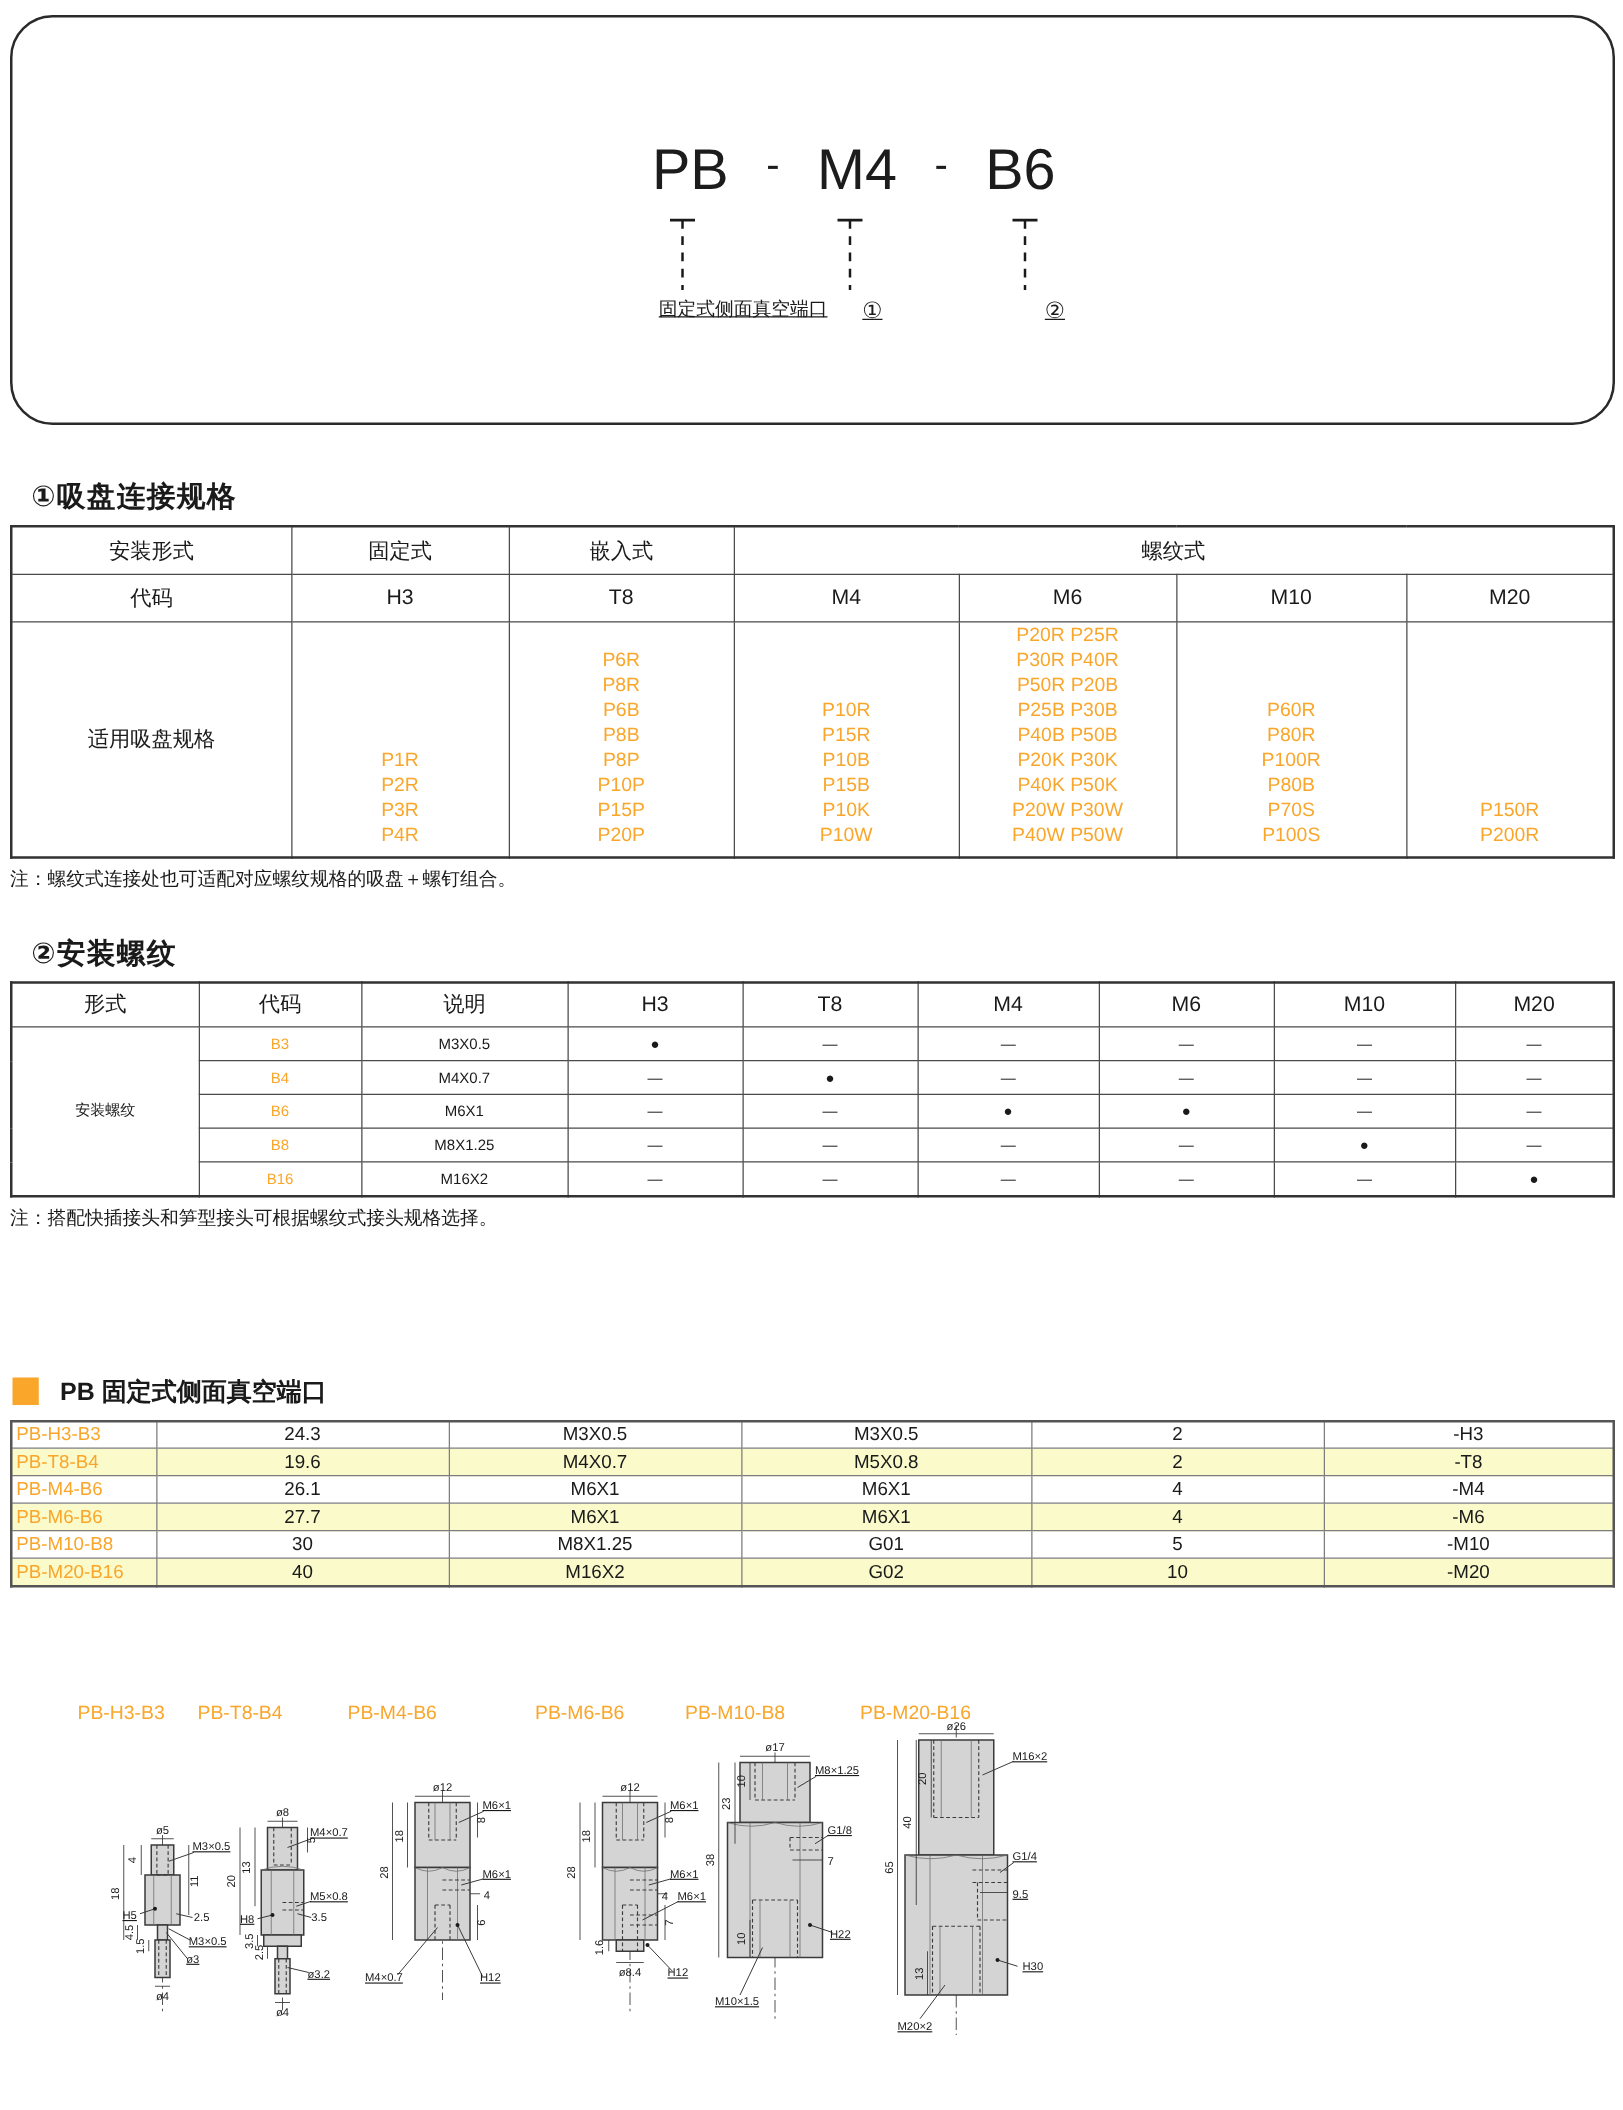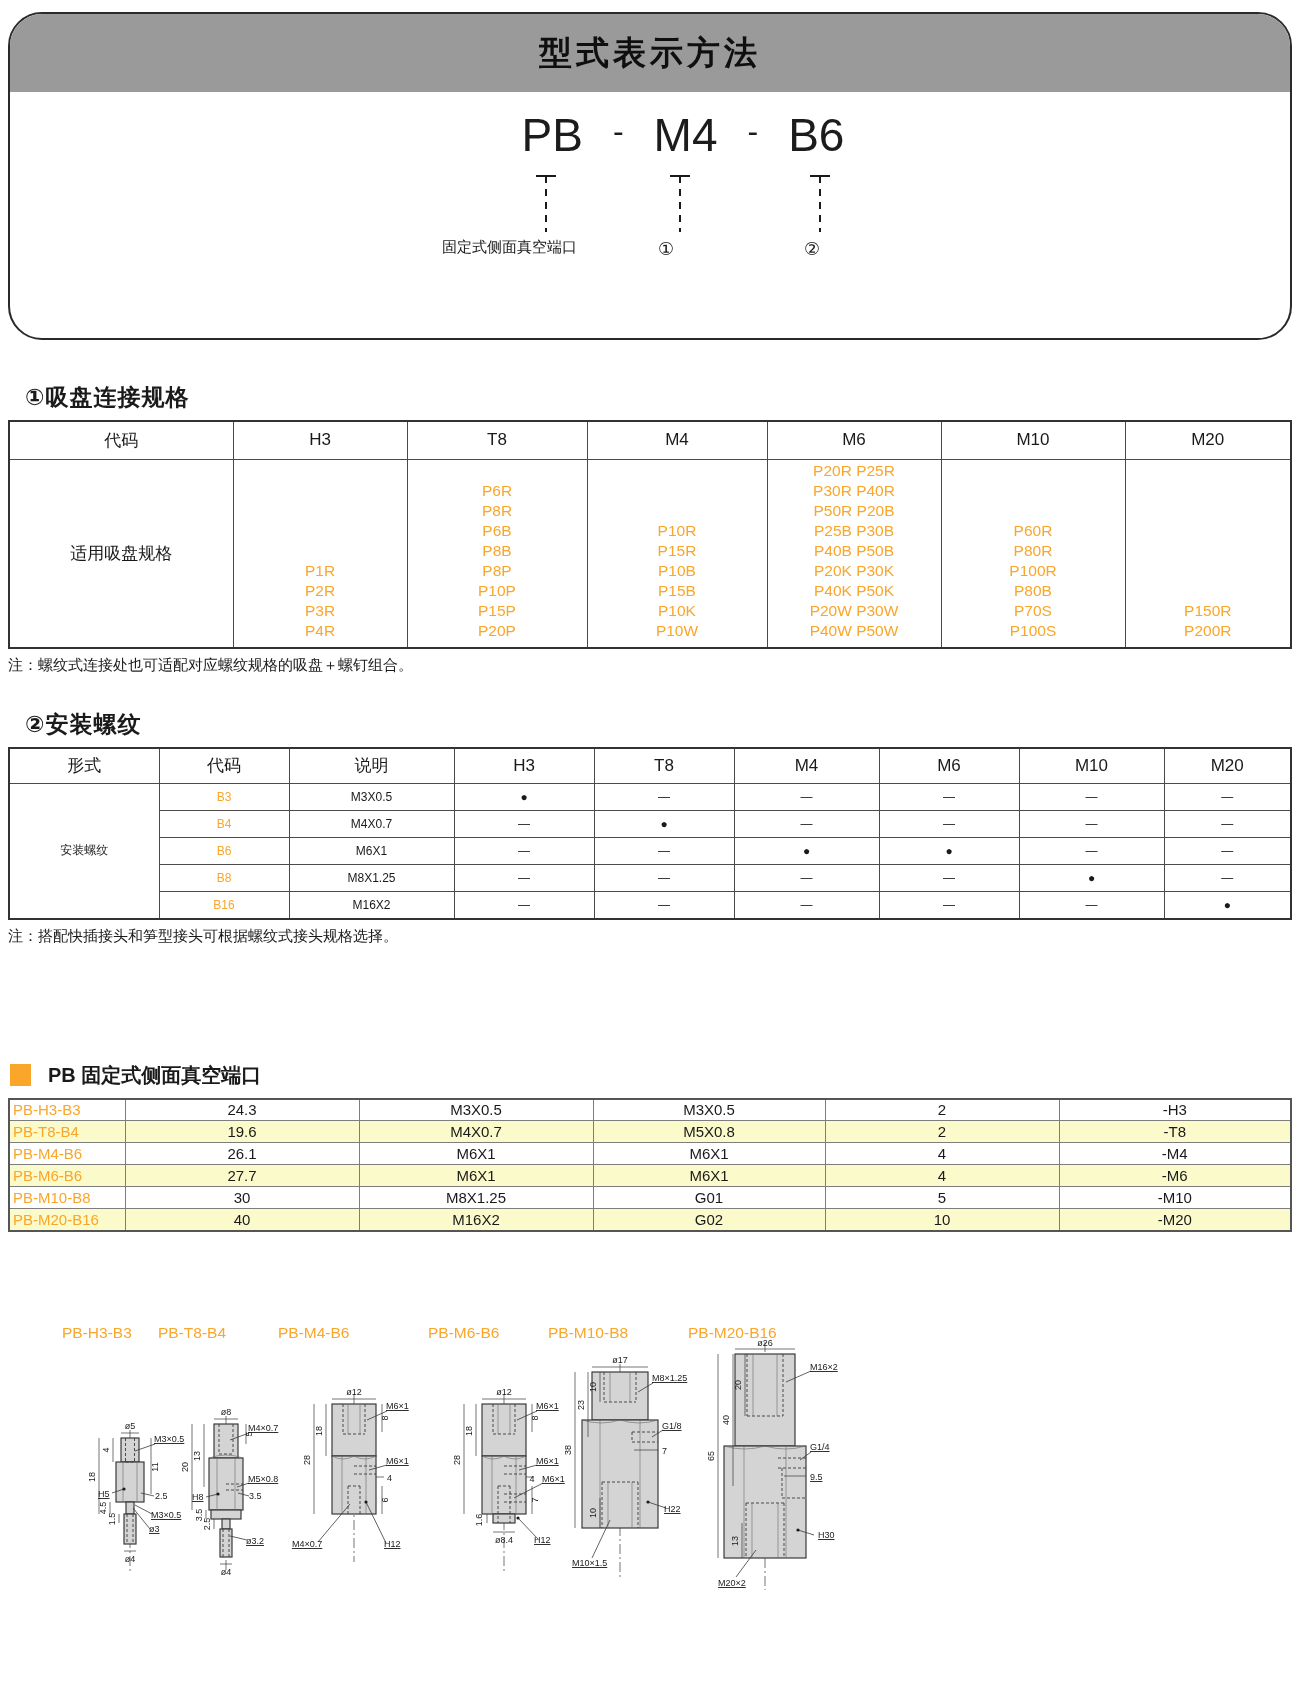--- a/index.html
+++ b/index.html
@@ -13,21 +13,21 @@
   
   .panel { position:relative; margin:12px 6px 0 8px; height:328px;
     border:2.5px solid #2a2a2a; border-radius:34px; overflow:hidden; background:#fff; }
   .panel-hd { height:78px; background:#9a9a9a; display:flex; align-items:center; justify-content:center; }
   .panel-title { font-size:33px; font-weight:bold; color:#0f0f0f; letter-spacing:4px; }
   .model-row { position:absolute; top:94px; left:0; right:0; display:flex;
     justify-content:center; align-items:center; gap:30px; padding-left:66px; }
   .model-seg { font-size:46px; color:#1c1c1c; }
   .model-dash { font-size:32px; color:#1c1c1c; transform:translateY(-4px); }
   .callout-svg { position:absolute; top:160px; left:0; }
-  .co-label { position:absolute; top:224px; font-size:15px; color:#1a1a1a; text-align:left; }
+  .co-label { position:absolute; top:224px; font-size:15px; color:#1a1a1a; text-align:right;text-decoration:underline; }
   .co-1 { left:432px; width:220px; }
   .co-circ { font-size:18px; }
   .co-2 { left:648px; width:48px; }
   .co-3 { left:794px; width:48px; }
 
   
   .sec-h { font-size:23px; font-weight:bold; margin:42px 0 7px 25px; letter-spacing:1px; }
   .sec-h2 { margin-top:34px; }
   .note { font-size:15px; margin:7px 0 0 8px; }
 
@@ -67,23 +67,20 @@
   .fl  { stroke:#6a6a6a; stroke-width:0.6; fill:none; }
   .dim { stroke:#3a3a3a; stroke-width:0.7; fill:none; }
   .cl  { stroke:#3a3a3a; stroke-width:0.7; stroke-dasharray:10 3 2 3; fill:none; }
   .ldr { stroke:#3a3a3a; stroke-width:0.8; fill:none; }
   .pt  { fill:#1a1a1a; }
 </style>
 </head>
 <body>
 
 <div class="panel">
-  <div class="panel-hd">
-    <span class="panel-title">型式表示方法</span>
-  </div>
   <div class="model-row">
     <span class="model-seg">PB</span>
     <span class="model-dash">-</span>
     <span class="model-seg">M4</span>
     <span class="model-dash">-</span>
     <span class="model-seg">B6</span>
   </div>
   <svg class="callout-svg" width="1284" height="60">
     <g stroke="#1a1a1a" stroke-width="2.2" fill="none">
       <line x1="526" y1="2" x2="546" y2="2"></line>
@@ -107,20 +104,26 @@
   <colgroup>
     <col style="width:224px">
       <col style="width:174px">
       <col style="width:180px">
     <col style="width:180px">
       <col style="width:174px">
       <col style="width:184px">
       <col style="width:166px">
   </colgroup>
   <tbody>
+      <tr class="hr">
+    <td>安装形式</td>
+    <td>固定式</td>
+    <td>嵌入式</td>
+    <td colspan="4">螺纹式</td>
+  </tr>
   <tr class="hr">
     <td>代码</td>
     <td>H3</td>
     <td>T8</td>
     <td>M4</td>
     <td>M6</td>
     <td>M10</td>
     <td>M20</td>
   </tr>
   <tr>

